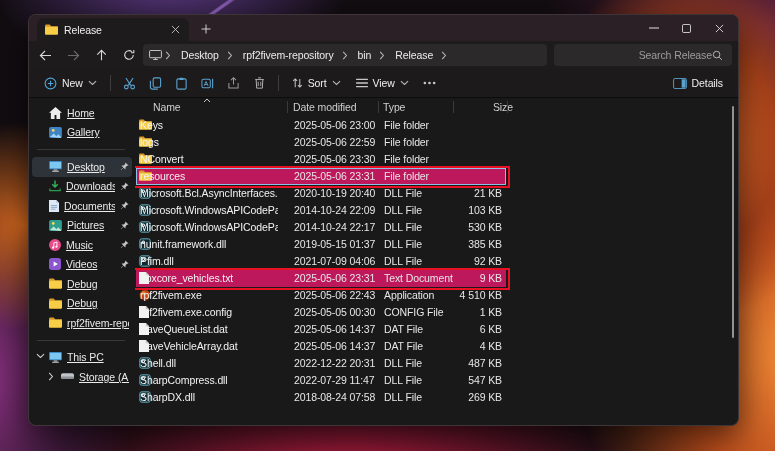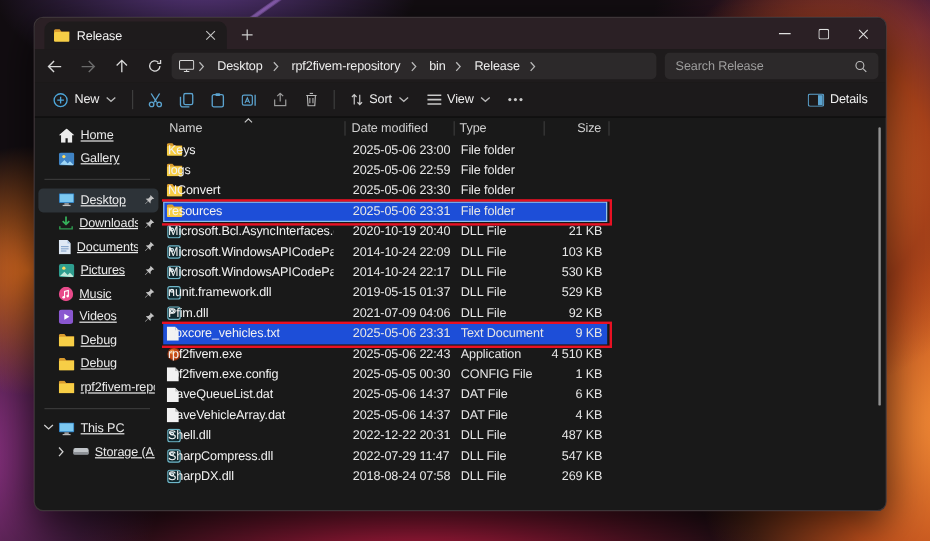--- a/index.html
+++ b/index.html
@@ -40,21 +40,21 @@
   
   .addrbar{height:28px;background:#1e1b1c;display:flex;align-items:center;padding:0 4px 0 2px;}
   .navbtn{width:28px;height:24px;display:flex;align-items:center;justify-content:center;color:#d8d8d8;flex:none;}
   .navbtn.dis{color:#6a6a6a;}
   .crumb{width:392px;height:22px;background:#2c292a;border-radius:4px;display:flex;align-items:center;
     padding:0 6px;gap:3px;overflow:hidden;flex:none;}
   .bseg{padding:0 5px;white-space:nowrap;color:#ececec;}
   .bchev{width:8px;display:flex;color:#b8b8b8;}
   .searchbox{flex:1;height:22px;background:#2c292a;border-radius:4px;margin-left:7px;margin-right:2px;
     display:flex;align-items:center;padding:0 9px;color:#9d9d9d;}
-  .searchbox .ph{flex:1;}
+  .searchbox .ph{flex:1;text-align:right;}
   .searchbox .ic{color:#c0c0c0;}
 
   
   .toolbar{height:28px;display:flex;align-items:center;padding:0 8px;gap:1px;background:#1c1a1b;
     border-bottom:1px solid #0c0c0c;}
   .tbtn{display:flex;align-items:center;gap:5px;padding:0 7px;height:24px;border-radius:4px;color:#efefef;}
   .tico{width:25px;height:24px;display:flex;align-items:center;justify-content:center;}
   .tsep{width:1px;height:16px;background:#3d3d3d;margin:0 5px;flex:none;}
   .tspacer{flex:1;}
   .chevdn{display:flex;color:#b8b8b8;}
@@ -69,33 +69,33 @@
   .sitem .pin{flex:none;display:flex;color:#b5b5b5;}
   .sitem.sel{background:#2d3338;}
   .sitem .chev{position:absolute;left:4px;top:5px;color:#cfcfcf;display:flex;}
   .sitem.indent{padding-left:29px;}
   .sitem.indent .chev{left:16px;}
   .sdiv{height:1px;background:#383838;margin:7px 10px 7px 8px;}
 
   .filearea{flex:1;position:relative;overflow:hidden;}
   .fhead{position:absolute;top:0;left:0;right:0;height:18px;color:#cfcfcf;}
   .fh{position:absolute;top:3px;white-space:nowrap;}
-  .fh-name{left:6px;} .fh-date{left:158px;} .fh-type{left:248px;text-align:right;}
-  .fh-size{left:296px;width:70px;text-align:right;}
+  .fh-name{left:18px;} .fh-date{left:158px;} .fh-type{left:248px;text-align:right;}
+  .fh-size{left:308px;width:70px;text-align:right;}
   .hsep{position:absolute;top:3px;width:1px;height:12px;background:#3a3a3a;}
   .caretup{position:absolute;left:68px;top:0;color:#c8c8c8;display:flex;}
 
   .rows{position:absolute;top:19px;left:1px;}
   .row{position:relative;height:17px;width:370px;}
   .row .ic{position:absolute;left:3px;top:2px;display:flex;}
   .cell{position:absolute;top:0;line-height:17px;white-space:nowrap;color:#e6e6e6;}
   .c-name{left:4px;max-width:138px;overflow:hidden;color:#f2f2f2;}
   .c-date{left:158px;} .c-type{left:248px;}
   .c-size{left:296px;width:70px;text-align:right;}
-  .row.sel{background:#1d4ed8;}
+  .row.sel{background:#be185d;}
   .row.focus{outline:1px solid #8fc0e8;outline-offset:-1px;}
   .row.annotated::after{content:'';position:absolute;left:-4px;right:-4px;top:-2.5px;bottom:-2.5px;
     border:2px solid #e81123;pointer-events:none;z-index:6;}
   .vscroll{position:absolute;right:4px;top:8px;width:2px;height:232px;background:#929292;border-radius:2px;}
 
   
   .statusbar{height:19px;border-top:1px solid #2a2a2a;background:#191919;display:flex;align-items:center;
     padding:0 10px;gap:9px;color:#c9c9c9;position:relative;}
   .ssep{width:1px;height:11px;background:#4d4d4d;}
   .vtgroup{position:absolute;right:5px;top:2px;display:flex;gap:3px;}
@@ -632,21 +632,21 @@
             <span class="ic">
               <svg width="12" height="12" viewBox="0 0 14 14">
                 <rect x="1" y="1" width="12" height="12" rx="2" fill="#10282e" stroke="#6fb7c9" stroke-width="1.1"></rect>
                 <circle cx="5" cy="5" r="2" fill="#e8f4f8"></circle>
                 <circle cx="5" cy="5" r=".8" fill="#10282e"></circle>
               </svg>
             </span>
             <span class="cell c-name">nunit.framework.dll</span>
             <span class="cell c-date">2019-05-15 01:37</span>
             <span class="cell c-type">DLL File</span>
-            <span class="cell c-size">529 KB</span>
+            <span class="cell c-size">385 KB</span>
           </div>
           <div class="row">
             <span class="ic">
               <svg width="12" height="12" viewBox="0 0 14 14">
                 <rect x="1" y="1" width="12" height="12" rx="2" fill="#10282e" stroke="#6fb7c9" stroke-width="1.1"></rect>
                 <circle cx="5" cy="5" r="2" fill="#e8f4f8"></circle>
                 <circle cx="5" cy="5" r=".8" fill="#10282e"></circle>
               </svg>
             </span>
             <span class="cell c-name">Pfim.dll</span>

